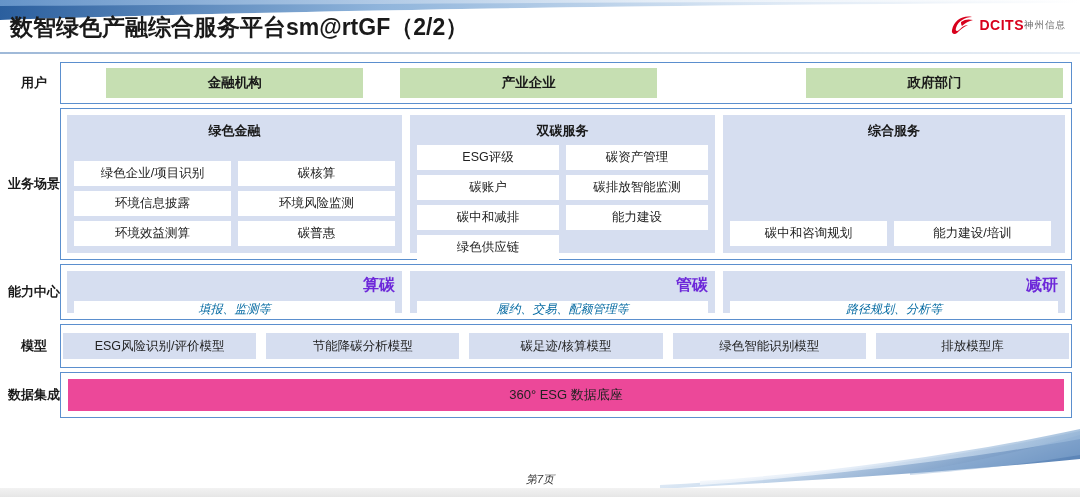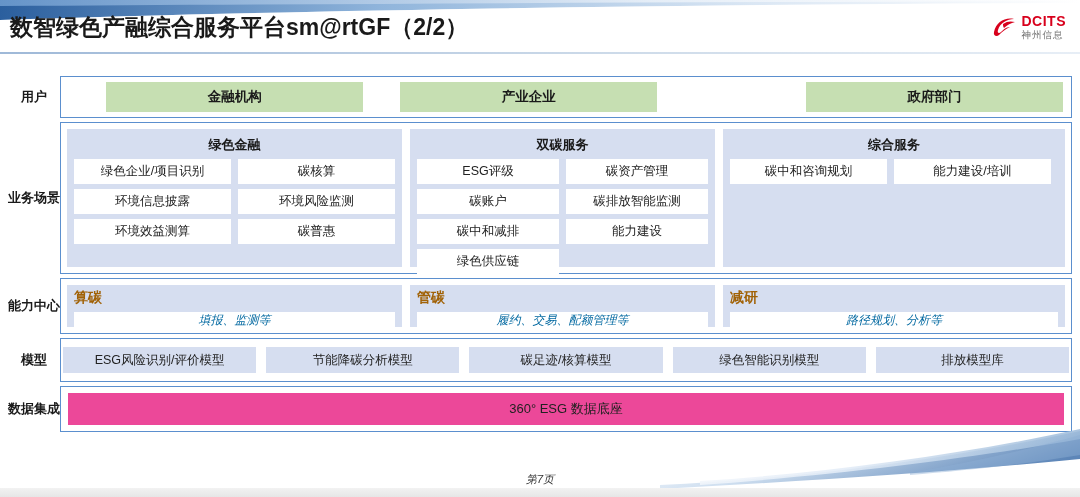--- a/index.html
+++ b/index.html
@@ -41,32 +41,32 @@
   }
   .title-rule {
     position: absolute; left: 0; top: 44px; width: 1080px; height: 2px;
     background: linear-gradient(to right, #9fb9d8, #cfdcea 60%, #e7eef6);
   }
   .logo {
     position: absolute; right: 14px; top: 6px;
     display: flex; align-items: center; gap: 5px;
   }
   .logo-mark { width: 26px; height: 22px; }
-  .logo-text { display: flex; flex-direction: column; line-height: 1; }
+  .logo-text { display: flex; flex-direction: row; line-height: 1; }
   .logo-en {
     font-size: 14px; font-weight: bold; color: #d8001c;
     letter-spacing: 0.5px;
   }
   .logo-cn {
     font-size: 9.5px; color: #6b6b6b; letter-spacing: 1px; margin-top: 2px;
   }
 
   
   .grid {
-    position: absolute; left: 8px; top: 76px; width: 1064px;
+    position: absolute; left: 8px; top: 62px; width: 1064px;
   }
   .row { display: flex; align-items: stretch; margin-bottom: 4px; }
   .row-label {
     width: 52px; flex: 0 0 52px;
     display: flex; align-items: center; justify-content: center;
     text-align: center;
     font-size: 13px; font-weight: bold; color: #1a1a1a;
     line-height: 1.15;
   }
   .row-body {
@@ -90,21 +90,21 @@
   .user-cell.mid { justify-content: center; }
   .user-cell.right { justify-content: flex-end; }
 
   
   .row-scenes .row-body {
     display: flex; gap: 8px; padding: 6px; height: 152px;
   }
   .panel {
     background: #d6def0;
     padding: 5px 7px 7px 7px;
-    display: flex; flex-direction: column;
+    display: flex; flex-direction: column; justify-content: space-between;
   }
   .panel-title {
     text-align: center; font-size: 13px; font-weight: bold; color: #1a1a1a;
     padding: 2px 0 5px 0;
   }
   .panel-items {
     display: flex; flex-wrap: wrap; gap: 5px 7px; align-content: flex-start;
   }
   .item-box {
     background: #ffffff;
@@ -126,21 +126,21 @@
   }
   .cap-panel {
     background: #d6def0;
     padding: 3px 7px 5px 7px;
     display: flex; flex-direction: column; justify-content: flex-start;
   }
   .cap-a { flex: 0 0 335px; }
   .cap-b { flex: 0 0 305px; }
   .cap-c { flex: 1 1 auto; }
   .cap-title {
-    text-align: left; font-size: 14px; font-weight: bold; color: #a16207;
+    text-align: right; font-size: 16px; font-weight: bold; color: #6d28d9;
     line-height: 1.35;
   }
   .cap-sub {
     background: #ffffff; height: 21px; margin-top: 5px;
     display: flex; align-items: center; justify-content: center;
     font-size: 12px; font-style: italic; color: #0369a1;
   }
 
   
   .row-models .row-body {

